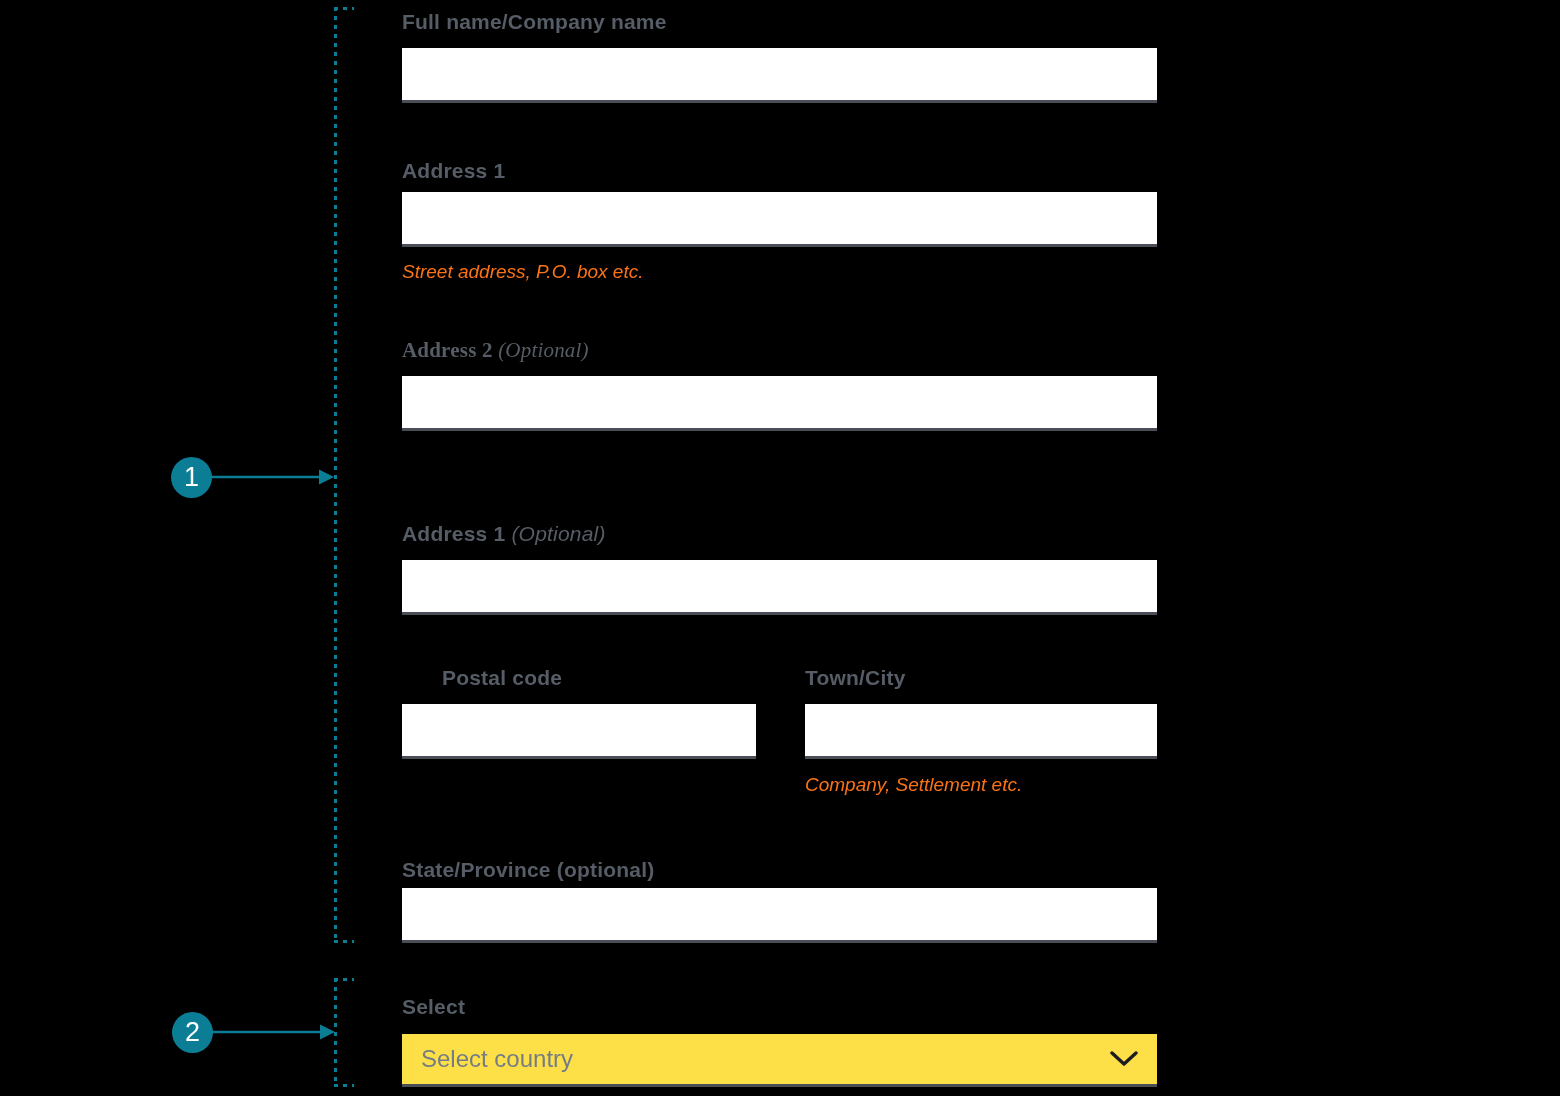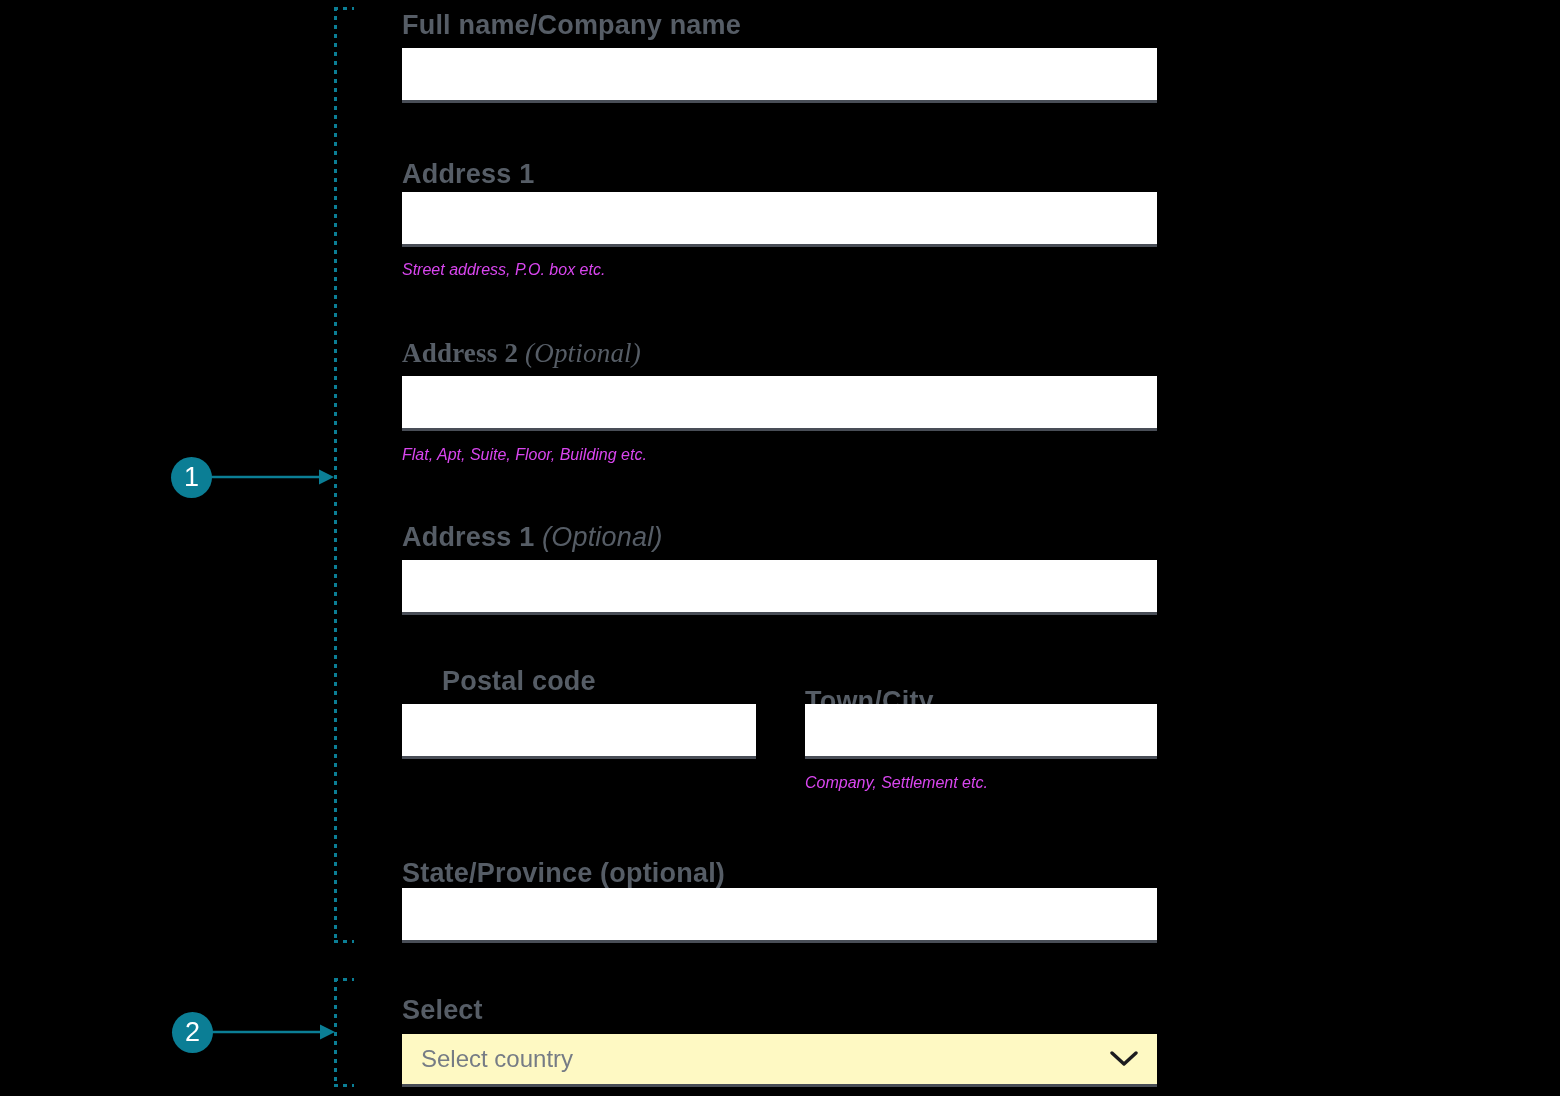--- a/index.html
+++ b/index.html
@@ -10,35 +10,35 @@
     background: #000000;
     font-family: "Liberation Sans", sans-serif;
     overflow: hidden;
   }
 
   
   .field-label {
     position: absolute;
     left: 402px;
     color: #565d66;
-    font-size: 27px;
+    font-size: 21px;
     font-weight: 700;
     letter-spacing: 0.2px;
     white-space: nowrap;
     text-align: right;
   }
   .field-label .opt {
     font-weight: 400;
     font-style: italic;
   }
   .hint {
     position: absolute;
     left: 402px;
-    color: #d946ef;
-    font-size: 16px;
+    color: #f97316;
+    font-size: 19px;
     font-style: italic;
     white-space: nowrap;
   }
 
   
   .text-input {
     position: absolute;
     left: 402px;
     width: 755px;
     height: 55px;
@@ -52,21 +52,21 @@
     color: #2b2f36;
     outline: none;
   }
 
   .select-box {
     position: absolute;
     left: 402px;
     top: 1034px;
     width: 755px;
     height: 53px;
-    background: #fef9c3;
+    background: #fde047;
     border-bottom: 3px solid #494e57;
     box-sizing: border-box;
     display: flex;
     align-items: center;
     justify-content: space-between;
     padding: 0 19px;
     cursor: pointer;
   }
   .select-box .placeholder {
     color: #767c85;
@@ -142,32 +142,31 @@
     <span>Address 1</span>
   </div>
   <input class="text-input" style="top: 192px;" type="text" value="">
   <div class="hint" style="top:261px;">Street address, P.O. box etc.</div>
 
   <div class="field-label" style="top:338px;font-family:Liberation Serif, serif;">
     <span>Address 2</span>
     <span class="opt">(Optional)</span>
   </div>
   <input class="text-input" style="top: 376px;" type="text" value="">
-  <div class="hint" style="top:446px;">Flat, Apt, Suite, Floor, Building etc.</div>
 
   <div class="field-label" style="top:522px;">
     <span>Address 1</span>
     <span class="opt">(Optional)</span>
   </div>
   <input class="text-input" style="top: 560px;" type="text" value="">
 
   <div class="field-label" style="top:666px;margin-left:40px;">
     <span>Postal code</span>
   </div>
-  <div class="field-label" style="top:666px; left:805px;margin-top:20px;">
+  <div class="field-label" style="top:666px; left:805px;">
     <span>Town/City</span>
   </div>
   <input class="text-input" style="top: 704px; width: 354px;" type="text" value="">
   <input class="text-input" style="top: 704px; left: 805px; width: 352px;" type="text" value="">
   <div class="hint" style="top:774px; left:805px;">Company, Settlement etc.</div>
 
   <div class="field-label" style="top:850px;margin-top:8px;">
     <span>State/Province (optional)</span>
   </div>
   <input class="text-input" style="top: 888px;" type="text" value="">

